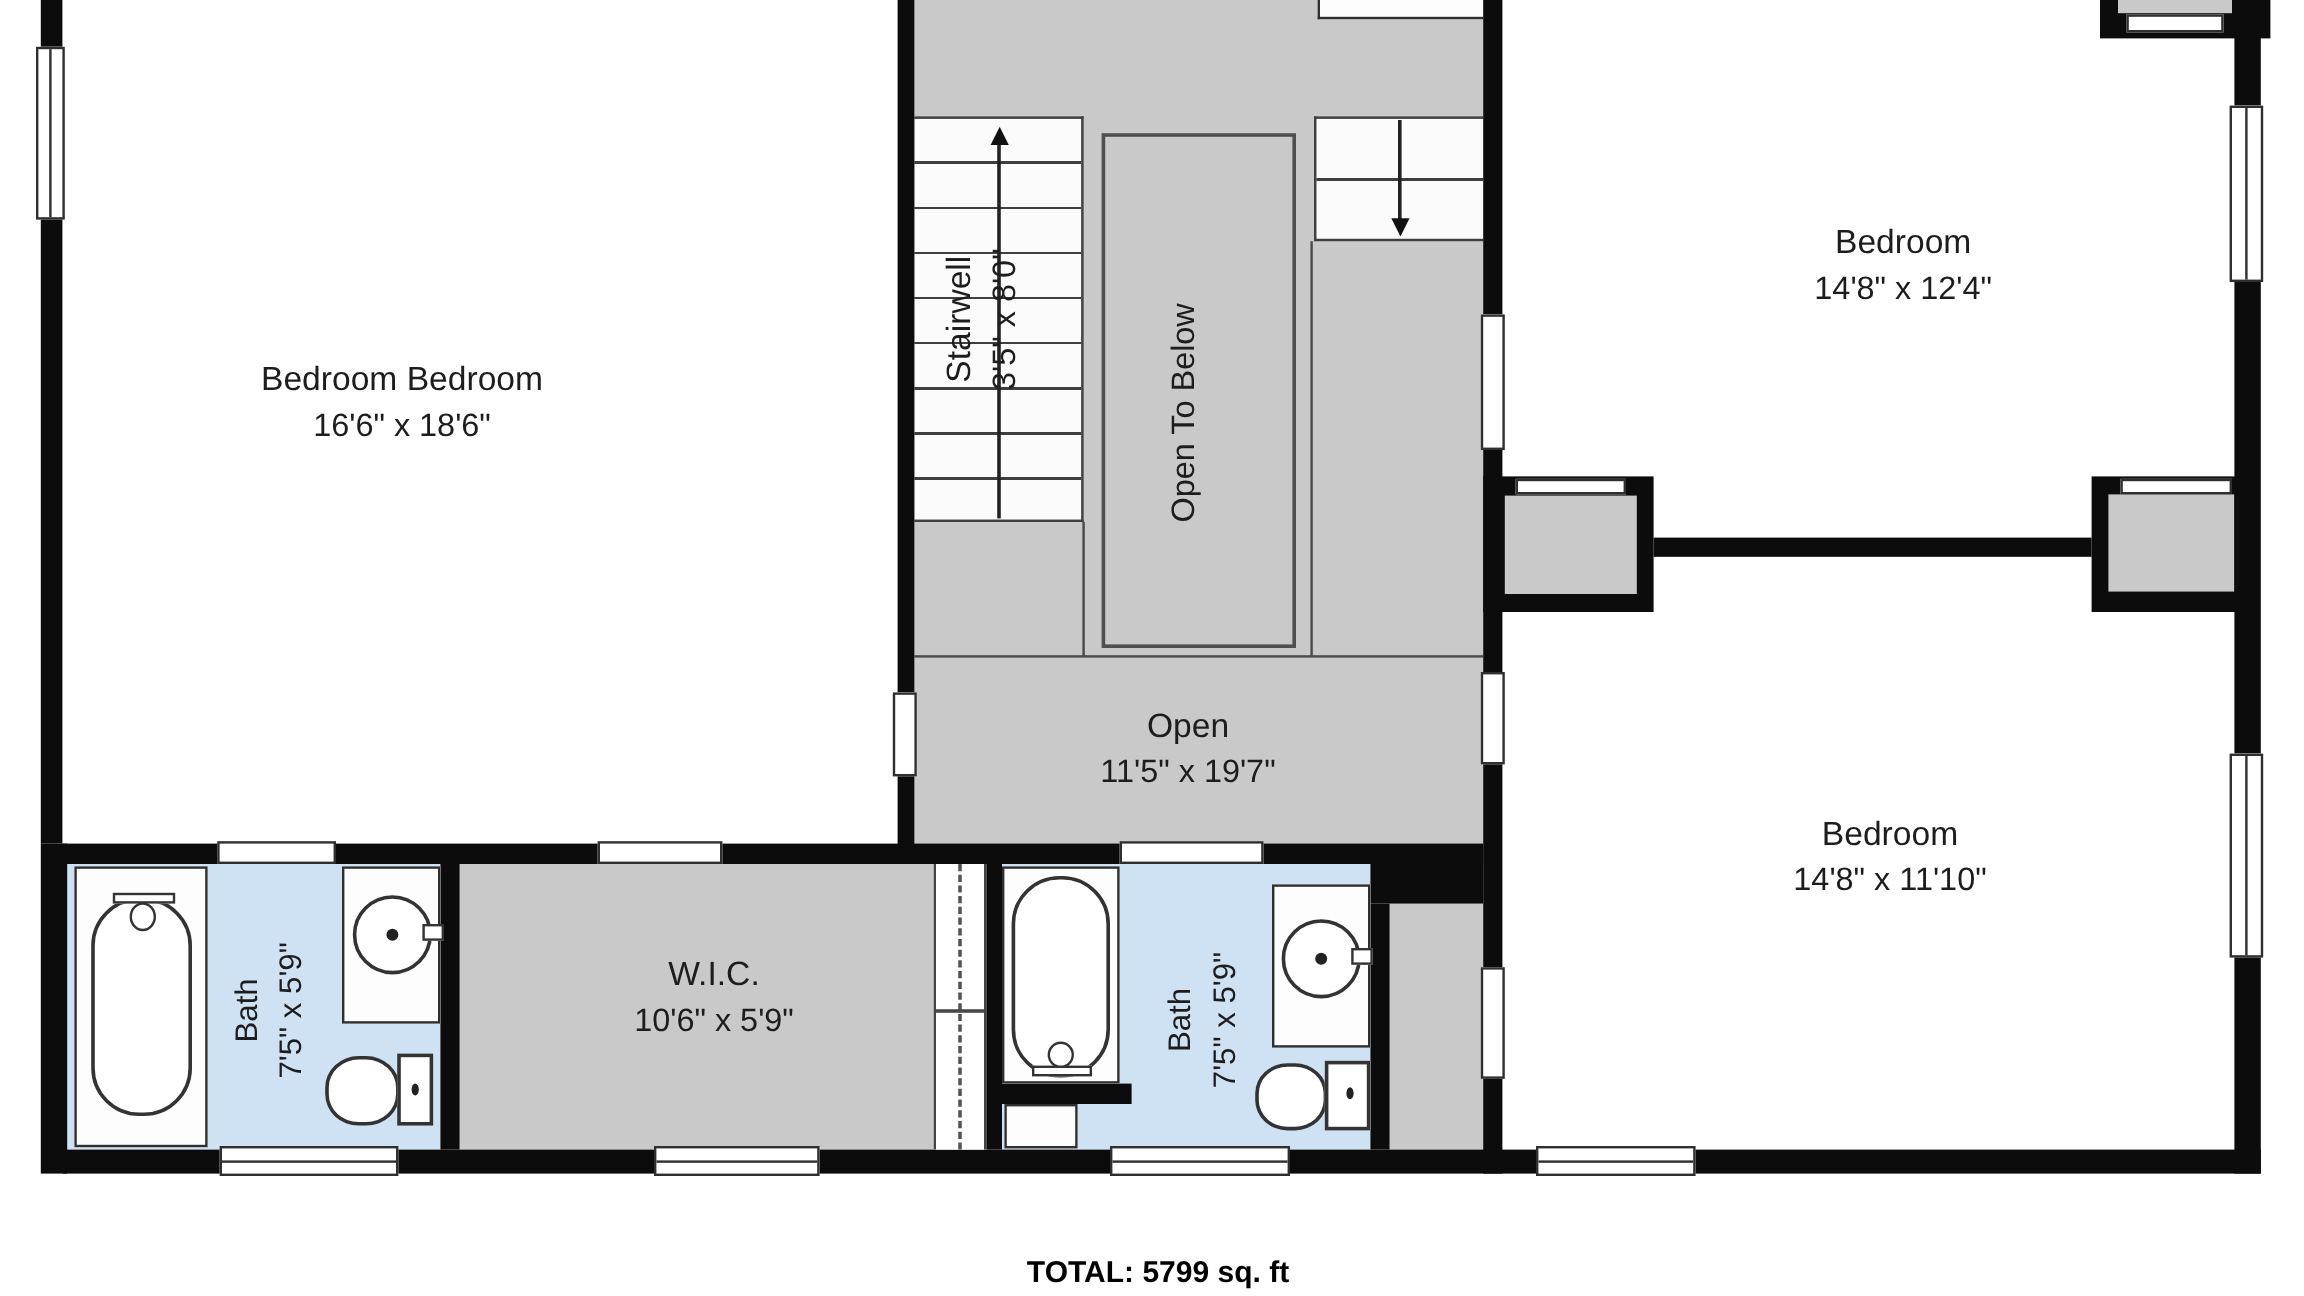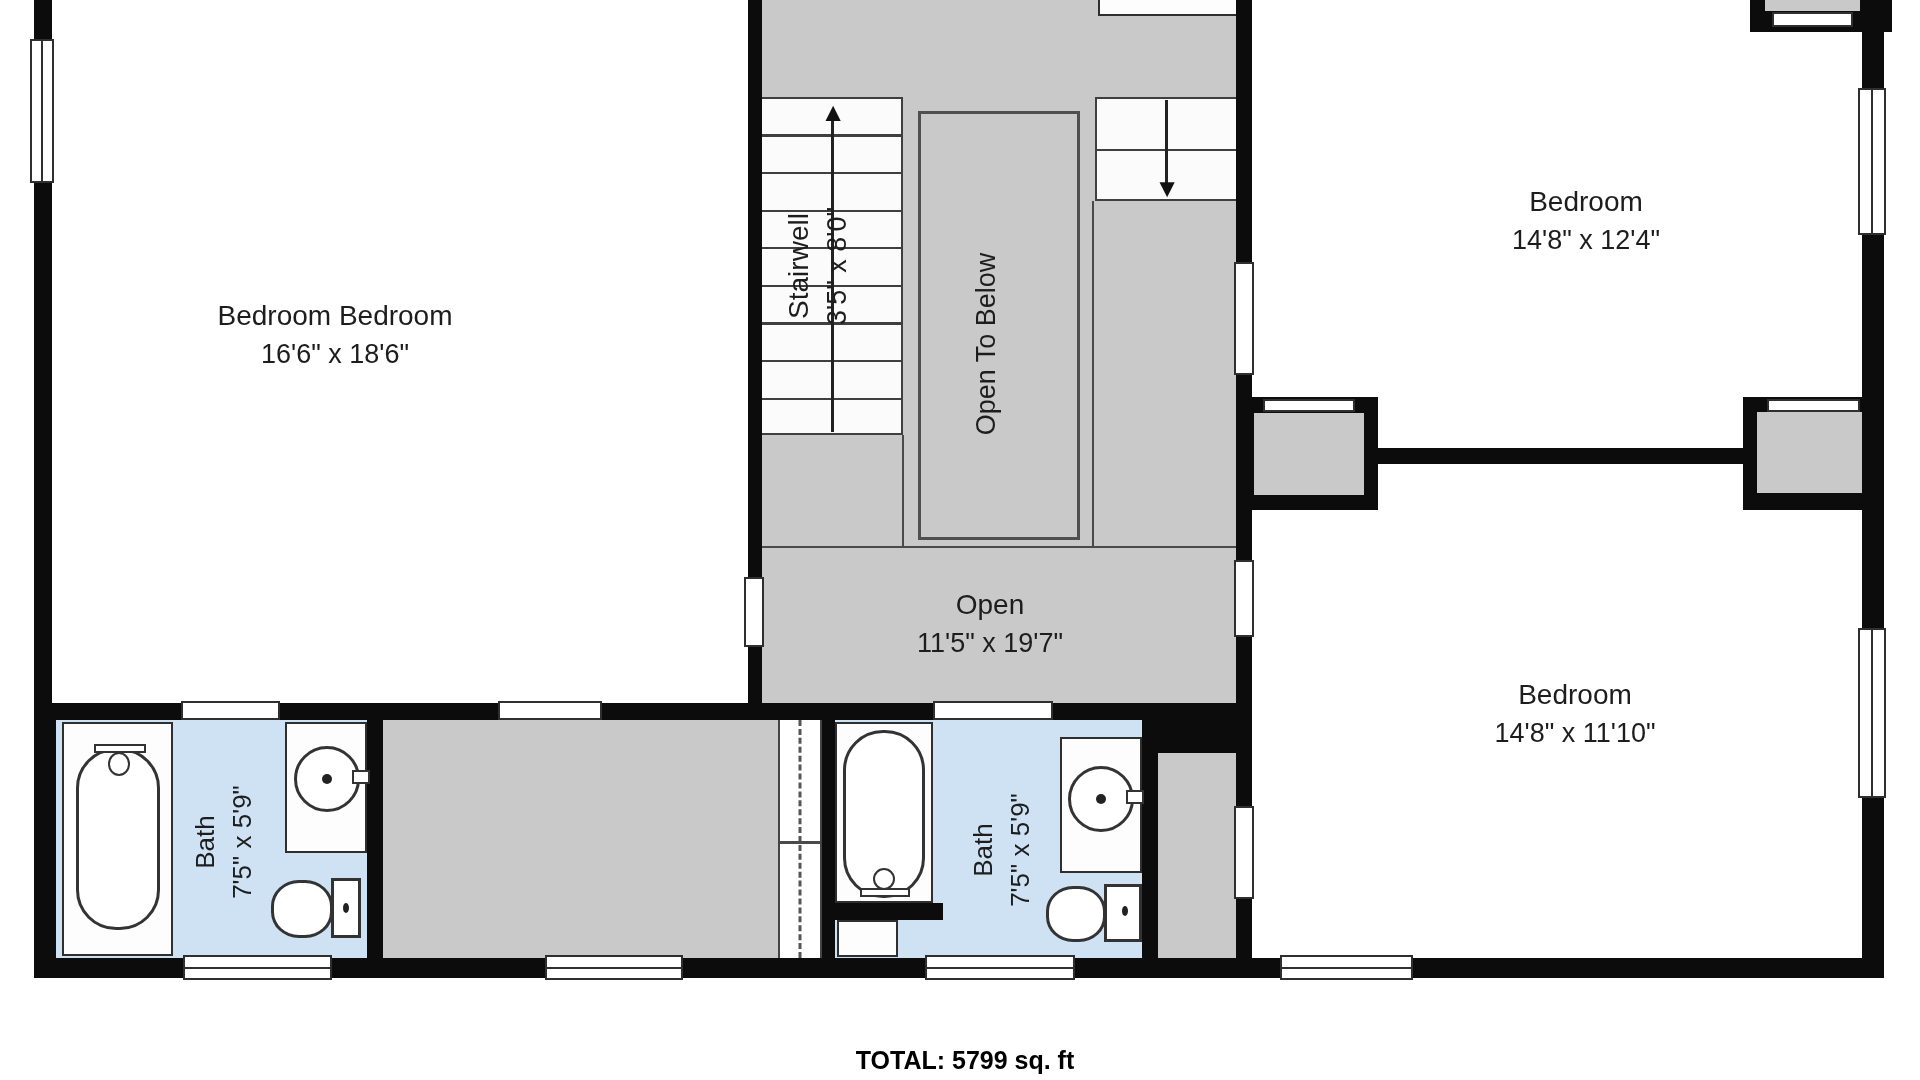--- a/index.html
+++ b/index.html
@@ -190,20 +190,24 @@
   <div class="label" style="left:1575px;top:714px;">
     <div>Bedroom</div>
     <div class="dims">14'8" x 11'10"</div>
   </div>
 
   <div class="label rot" style="left:224px;top:842px;font-size:26px;line-height:37px;">
     <div>Bath</div>
     <div class="dims" style="font-size:26px;">7'5" x 5'9"</div>
   </div>
 
+  <div class="label" style="left:595px;top:831px;">
+    <div>W.I.C.</div>
+    <div class="dims">10'6" x 5'9"</div>
+  </div>
 
   <div class="label rot" style="left:1002px;top:850px;font-size:26px;line-height:37px;">
     <div>Bath</div>
     <div class="dims" style="font-size:26px;">7'5" x 5'9"</div>
   </div>
 
   <div class="total" style="left:965px;top:1046px;">TOTAL: 5799 sq. ft</div>
 
 </div>
 

